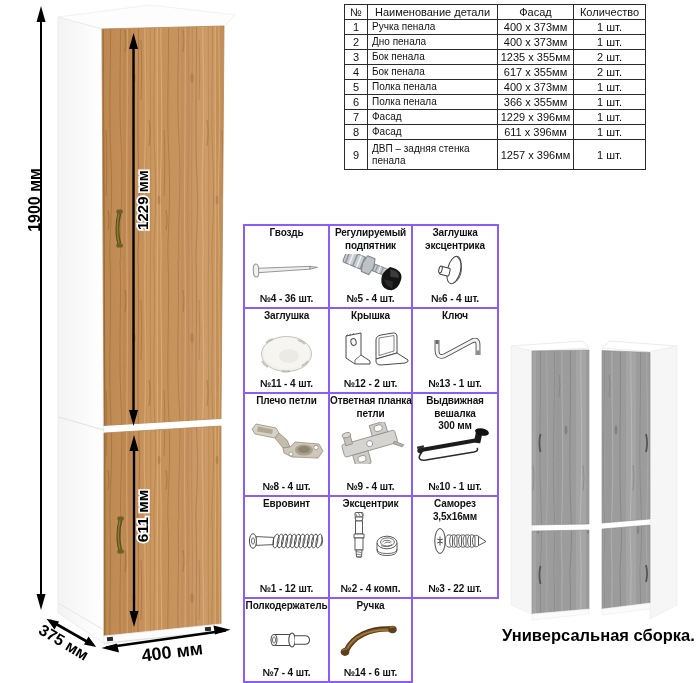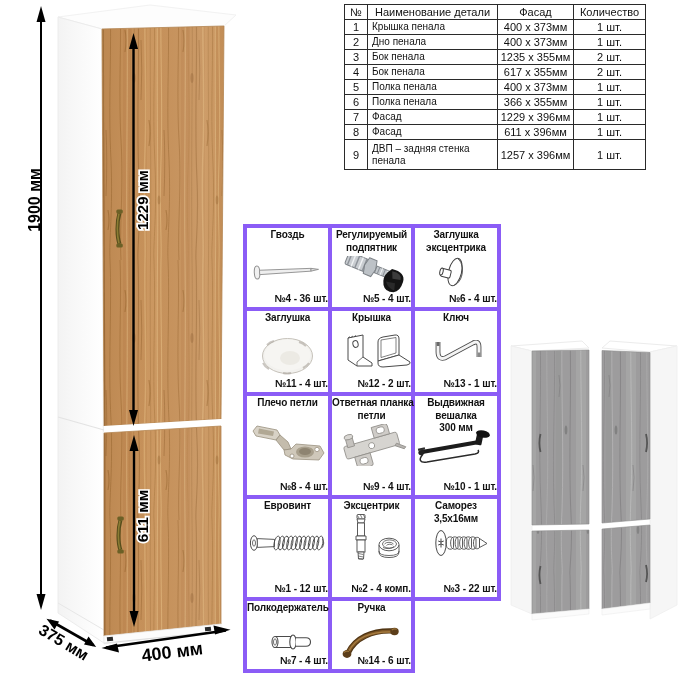--- a/index.html
+++ b/index.html
@@ -9,26 +9,26 @@
   #parts{position:absolute;left:344px;top:4px;border-collapse:collapse;
          font-size:10px;color:#111;table-layout:fixed;}
   #parts td,#parts th{border:1px solid #2a2a2a;padding:0 1px;line-height:12px;
          font-weight:normal;overflow:hidden;white-space:nowrap;}
   #parts tr.hd td{font-size:11px;}
   #parts .c{text-align:center;font-size:11px;}
   #parts .n{text-align:left;padding-left:4px;white-space:normal;}
   
   #hw{position:absolute;left:243px;top:224px;border-collapse:collapse;
       table-layout:fixed;font-size:12px;color:#111;}
-  #hw td{border:4px solid #8b5cf6;padding:0;position:relative;text-align:center;}
+  #hw td{border:2px solid #8b5cf6;padding:0;position:relative;text-align:center;}
   #hw td.empty{border:none;}
   #hw .t{position:absolute;top:1px;left:0;right:0;font-weight:bold;line-height:12.5px;
          font-size:10px;letter-spacing:-0.15px;white-space:nowrap;}
   #hw .cap{font-weight:bold;position:absolute;left:0;right:0;bottom:3px;
-         font-size:10px;letter-spacing:-0.1px;text-align:right;}
+         font-size:10px;letter-spacing:-0.1px;}
   #hw .img{position:absolute;left:0;right:0;text-align:center;}
   
   #caption{position:absolute;left:497px;top:626px;width:203px;text-align:center;
            font-size:16.5px;font-weight:bold;color:#000;}
 </style>
 </head>
 <body>
 <div id="page">
 
 <svg id="cab" width="250" height="683" viewBox="0 0 250 683" style="position:absolute;left:0;top:0">
@@ -158,21 +158,21 @@
   <tbody>
         <tr style="height:15px" class="hd">
           <td class="c">№</td>
           <td class="c" style="white-space:nowrap">Наименование детали</td>
           <td class="c">Фасад</td>
           <td class="c">Количество</td>
         </tr>
 
   <tr style="height:15px">
           <td class="c">1</td>
-          <td class="n">Крышка пенала</td>
+          <td class="n">Ручка пенала</td>
           <td class="c">400 х 373мм</td>
           <td class="c">1 шт.</td>
         </tr>
 
   <tr style="height:15px">
           <td class="c">2</td>
           <td class="n">Дно пенала</td>
           <td class="c">400 х 373мм</td>
           <td class="c">1 шт.</td>
         </tr>
@@ -441,21 +441,21 @@
           <path d="M46.5,9.5 C44,11 44,19 46.5,20.5 C49,22 51,21 52,19.5 L52,10.5 C51,9 48.5,8.2 46.5,9.5"></path>
           <path d="M51,9.5 C48.5,11 48.5,19 51,20.5 C53.5,22 55.5,21 56.5,19.5 L56.5,10.5 C55.5,9 53,8.2 51,9.5"></path>
           <path d="M55.5,9.5 C53,11 53,19 55.5,20.5 C58,22 60,21 61,19.5 L61,10.5 C60,9 57.5,8.2 55.5,9.5"></path>
           <path d="M60,10 C58,11.5 58,18.5 60,20 C62,21.5 64,20.5 64.5,19.5 L64.5,10.5 C64,9.5 62,8.7 60,10"></path>
           <path d="M64.5,10.5 L64.5,19.5 L72,15.5 Z" fill="#fff"></path>
         </g>
       </svg></div>
       <div class="cap">№3 - 22 шт.</div>
           </td>
   </tr>
-  <tr style="height:72px">
+  <tr style="height:84px">
 
     <td>
             <div class="t">Полкодержатель</div>
       <div class="img" style="top:30px"><svg width="81" height="22" viewBox="0 0 81 22">
         <g fill="#fff" stroke="#4a4a4a" stroke-width="1.1">
           <path d="M28,5.5 L45,5.5 L45,16.5 L28,16.5" fill="#fff"></path>
           <ellipse cx="28" cy="11" rx="3" ry="5.5"></ellipse>
           <ellipse cx="28" cy="11" rx="1.5" ry="3.2" stroke-width="0.8"></ellipse>
           <ellipse cx="46" cy="11" rx="3.2" ry="7"></ellipse>
           <path d="M49,6.8 L59,6.8 Q63.5,6.8 63.5,11 Q63.5,15.2 59,15.2 L49,15.2" fill="#fff"></path>
@@ -528,14 +528,15 @@
     <polygon points="102,194 150,190 150,268 102,274" fill="url(#gwood)" stroke="#8c8b8c" stroke-width="0.6"></polygon>
 
     <polygon points="102,274 150,268 150,274 102,280" fill="#fbfbfb" stroke="#ededed" stroke-width="0.6"></polygon>
 
     <path d="M146,99 q2.2,9 0,18" stroke="#555" stroke-width="1.8" fill="none"></path>
 
     <path d="M146,230 q2.2,9 0,17" stroke="#555" stroke-width="1.8" fill="none"></path>
   </g>
 </svg>
 
+<div id="caption">Универсальная сборка.</div>
 
 </div>
 
 </body></html>

